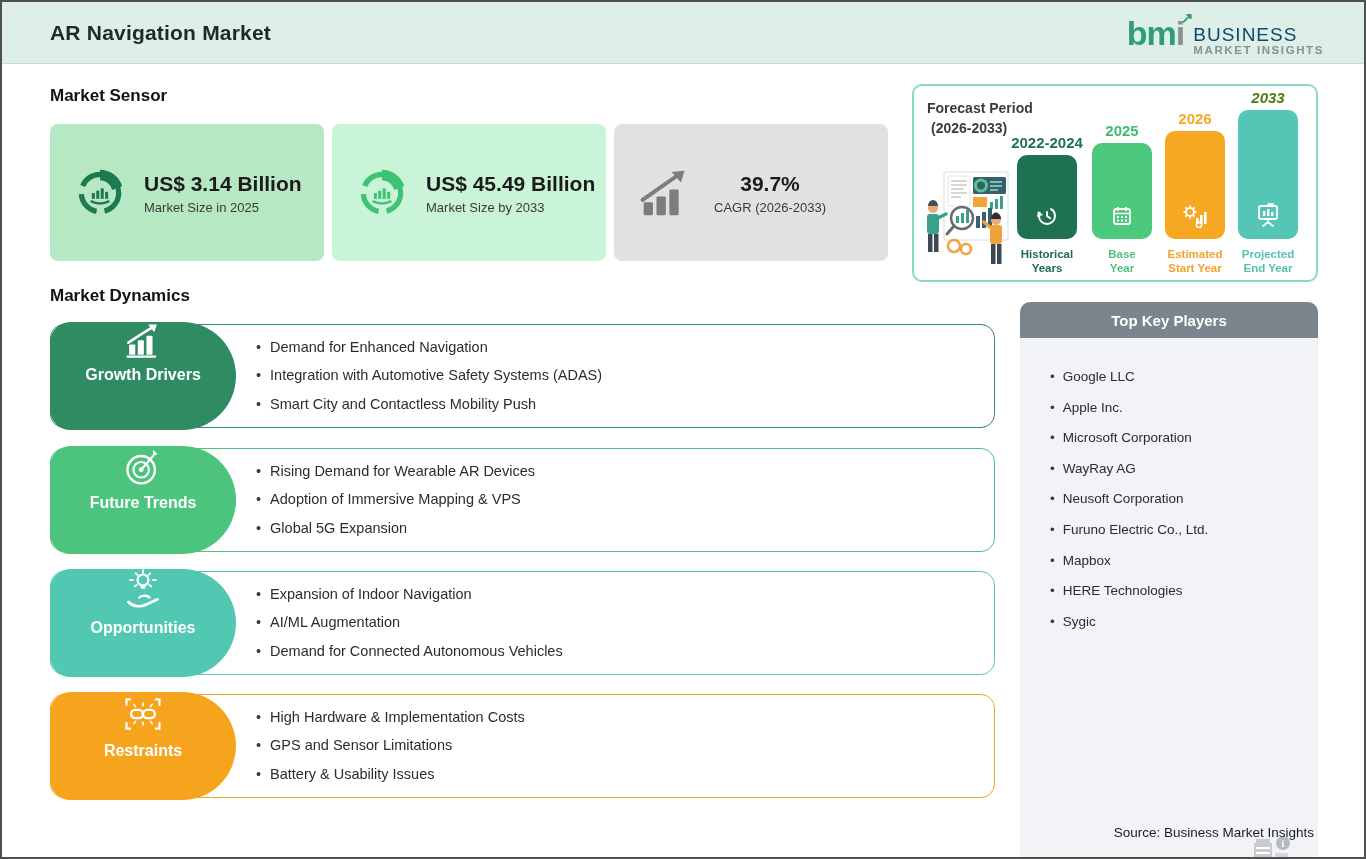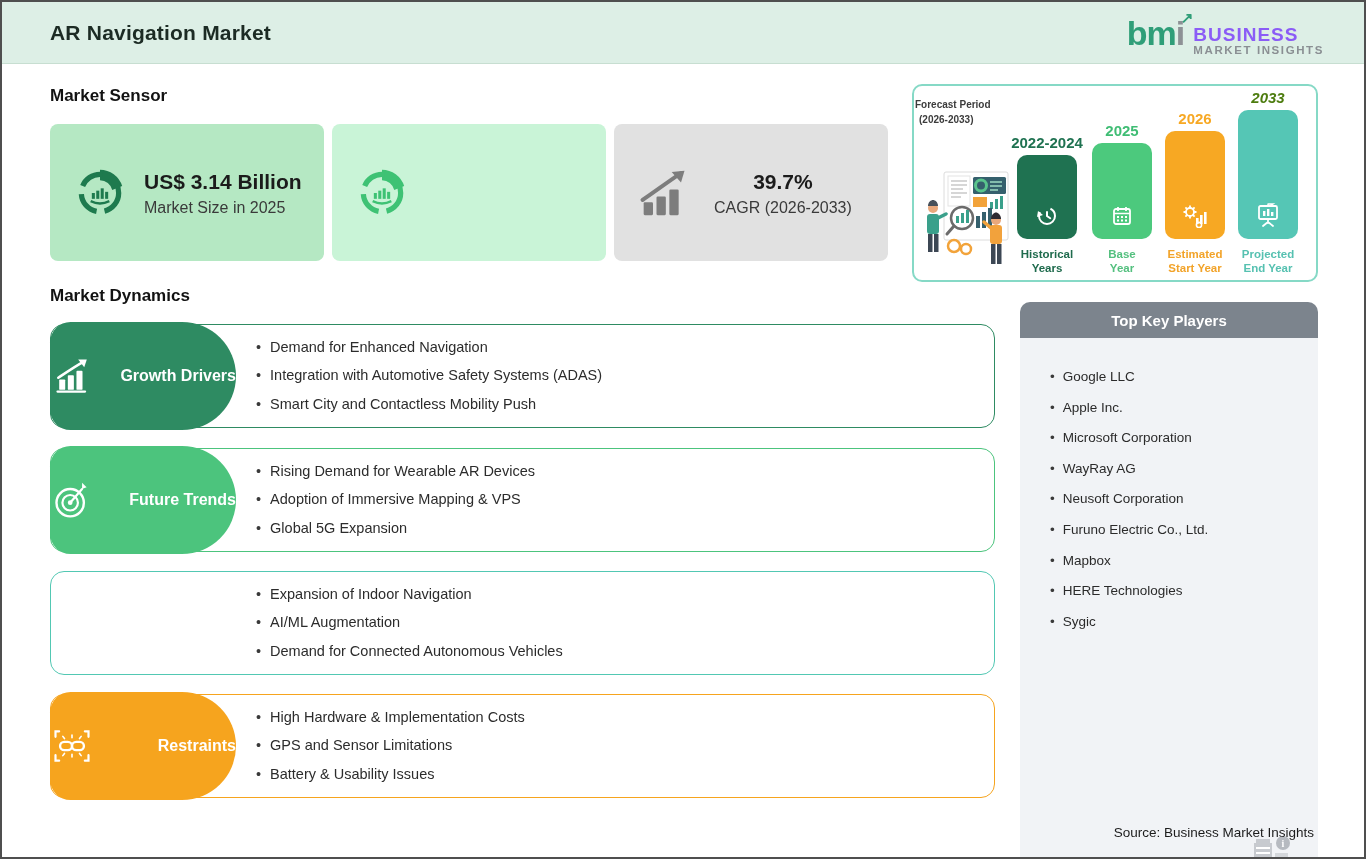--- a/index.html
+++ b/index.html
@@ -16,45 +16,45 @@
     display:flex; align-items:center; justify-content:space-between;
     padding:0 40px 0 48px;
   }
   .topbar h1 { font-size:21px; font-weight:bold; color:#1c2b24; letter-spacing:.2px; }
   .logo { display:flex; align-items:center; gap:9px; }
   .logo-mark { font-size:34px; font-weight:bold; line-height:1; position:relative; letter-spacing:-1px;}
   .logo-mark .g { color:#2f9e78; }
   .logo-mark .gr { color:#8d9195; }
   .logo-arrow { position:absolute; top:-6px; right:-8px; font-size:15px; color:#2f9e78; font-weight:bold;}
   .logo-text { line-height:1.05; }
-  .logo-line1 { color:#8b5cf6; font-weight:bold; font-size:19px; letter-spacing:1px;margin-top:16px; }
+  .logo-line1 { color:#0c4a6e; font-weight:normal; font-size:19px; letter-spacing:1px;margin-top:16px; }
   .logo-line2 { color:#8a8f93; font-weight:bold; font-size:11.5px; letter-spacing:1.6px; }
   
   .sec { position:absolute; left:48px; font-size:17px; font-weight:bold; color:#121212; }
   #outlook-h { top:84px; }
   #dynamics-h { top:284px; }
   
   .cards { position:absolute; left:48px; top:122px; display:flex; gap:8px; }
   .card {
     width:274px; height:137px; border-radius:8px;
     display:flex; align-items:center; gap:16px; padding:0 10px 0 22px;
   }
   .card-1 { background:#b5e8c3; }
   .card-2 { background:#c9f4d7; }
   .card-3 { background:#e1e1e1;gap:16px; }
   .card .txt { display:flex; flex-direction:column; }
   .card .val { font-size:21px; font-weight:bold; color:#1b1b1b; line-height:1.3; max-width:170px;text-align:center; }
-  .card .sub { font-size:16px; color:#3a3a3a; margin-top:3px; }
+  .card .sub { font-size:13px; color:#3a3a3a; margin-top:3px; }
   .card-3 .val { max-width:200px; }
   
   .fpanel {
     position:absolute; left:910px; top:82px; width:406px; height:198px;
     background:#fff; border:2px solid #86d9c6; border-radius:10px;
   }
-  .fp-title { position:absolute; left:1px; top:12px; font-size:10px; font-weight:bold; color:#3c3c3c; line-height:1.45;}
+  .fp-title { position:absolute; left:13px; top:12px; font-size:14px; font-weight:bold; color:#3c3c3c; line-height:1.45;}
   .fp-title .l2 { padding-left:4px; }
   .fbar { position:absolute; bottom:41px; width:60px; border-radius:10px; }
   .fbar1 { left:103px; height:84px;  background:#1f7251; }
   .fbar2 { left:178px; height:96px;  background:#4cc97d; }
   .fbar3 { left:251px; height:108px; background:#f7a823; }
   .fbar4 { left:324px; height:129px; background:#55c6b5; }
   .fyear { position:absolute; transform:translateX(-50%); font-weight:bold; font-size:15px; white-space:nowrap; }
   .fy1 { left:133px; bottom:129px; color:#1f7251; }
   .fy2 { left:208px; bottom:141px; color:#3fbd74; }
   .fy3 { left:281px; bottom:153px; color:#f7a823; }
@@ -71,21 +71,21 @@
   .dyn-row { position:absolute; left:48px; width:945px; height:108px; }
   .r1 { top:320px;padding-left:9px; } .r2 { top:444px; } .r3 { top:567px; } .r4 { top:690px; }
   .dyn-box {
     position:absolute; inset:2px 0; background:#fff; border-radius:14px;
     border:1.5px solid; display:flex; flex-direction:column; justify-content:center;
     gap:9px; padding-left:205px;
   }
   .dyn-label {
     position:absolute; left:0; top:0; height:108px; width:186px;
     border-radius:22px 58px 58px 22px; color:#fff;
-    display:flex; flex-direction:row; align-items:center; justify-content:space-between; gap:6px;
+    display:flex; flex-direction:column; align-items:center; justify-content:flex-start; gap:6px;
   }
   .dyn-label .lbl { font-size:16px; font-weight:bold; }
   .c-green  { background:#2e8b62; } .b-green  { border-color:#2e8b62; }
   .c-mgreen { background:#4cc47d; } .b-mgreen { border-color:#4cc47d; }
   .c-teal   { background:#52c8b3; } .b-teal   { border-color:#52c8b3; }
   .c-orange { background:#f6a41e; } .b-orange { border-color:#f6a41e; }
   .bullet { font-size:14.5px; color:#2c2c2c; display:flex; gap:9px; line-height:1.35; }
   .bullet::before { content:"•"; color:#3a3a3a; }
   
   .players { position:absolute; left:1018px; top:300px; width:298px; height:593px; }
@@ -149,20 +149,24 @@
         <path d="M24 4 A20 20 0 0 1 43 18 L34.5 21.5 A11 11 0 0 0 24 13 Z" fill="#3ec274"></path>
         <circle cx="24" cy="24" r="16" fill="none" stroke="#3ec274" stroke-width="4.5" stroke-dasharray="21 7" stroke-dashoffset="-28"></circle>
         <g fill="#3ec274">
           <rect x="17" y="24" width="2.6" height="5"></rect>
             <rect x="20.8" y="22" width="2.6" height="7"></rect>
           <rect x="24.6" y="20" width="2.6" height="9"></rect>
             <rect x="28.4" y="23" width="2.6" height="6"></rect>
         </g>
         <path d="M16 31 Q24 35 32 31" fill="none" stroke="#3ec274" stroke-width="2"></path>
       </svg>
+      <div class="txt">
+        <div class="val">US$ 45.49 Billion</div>
+        <div class="sub">Market Size by 2033</div>
+      </div>
     </div>
     <div class="card card-3">
       <svg width="62" height="56" viewBox="0 0 52 48">
         <g fill="#7d7d7d">
           <rect x="6" y="32" width="8" height="11" rx="1"></rect>
           <rect x="17" y="27" width="8" height="16" rx="1"></rect>
           <rect x="28" y="21" width="8" height="22" rx="1"></rect>
         </g>
         <path d="M5 30 C 14 24 26 15 38 7" fill="none" stroke="#7d7d7d" stroke-width="3.4" stroke-linecap="round"></path>
         <path d="M30 6 L41 5 L38 15 Z" fill="#7d7d7d"></path>
@@ -344,20 +348,32 @@
       <div class="bullet">
           <span>Expansion of Indoor Navigation</span>
         </div>
       <div class="bullet">
           <span>AI/ML Augmentation</span>
         </div>
       <div class="bullet">
           <span>Demand for Connected Autonomous Vehicles</span>
         </div>
     </div>
+    <div class="dyn-label c-teal">
+      <svg width="44" height="44" viewBox="0 0 48 48">
+        <circle cx="24" cy="12" r="6" fill="none" stroke="#fff" stroke-width="2.4"></circle>
+        <rect x="21.5" y="18" width="5" height="3.5" rx="1" fill="#fff"></rect>
+        <g stroke="#fff" stroke-width="2" stroke-linecap="round">
+          <path d="M24 1v3M13 12h-3M38 12h-3M16 4.5l2 2M32 4.5l-2 2M15 19l2-1.5M33 19l-2-1.5"></path>
+        </g>
+        <path d="M8 36 C 13 41 21 42 27 39 L 40 33" fill="none" stroke="#fff" stroke-width="2.8" stroke-linecap="round"></path>
+        <path d="M20 31 C 24 28 29 29 31 31" fill="none" stroke="#fff" stroke-width="2.6" stroke-linecap="round"></path>
+      </svg>
+      <div class="lbl">Opportunities</div>
+    </div>
   </div>
 
   <div class="dyn-row r4">
     <div class="dyn-box b-orange">
       <div class="bullet">
           <span>High Hardware &amp; Implementation Costs</span>
         </div>
       <div class="bullet">
           <span>GPS and Sensor Limitations</span>
         </div>

